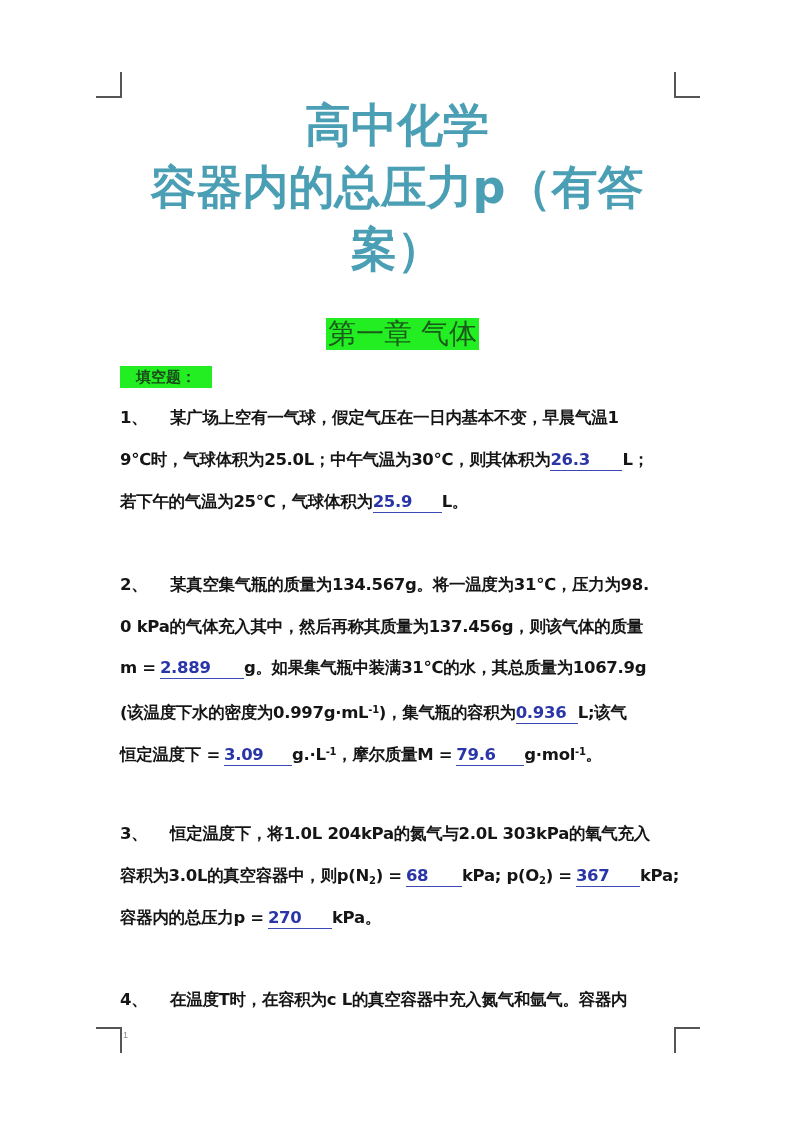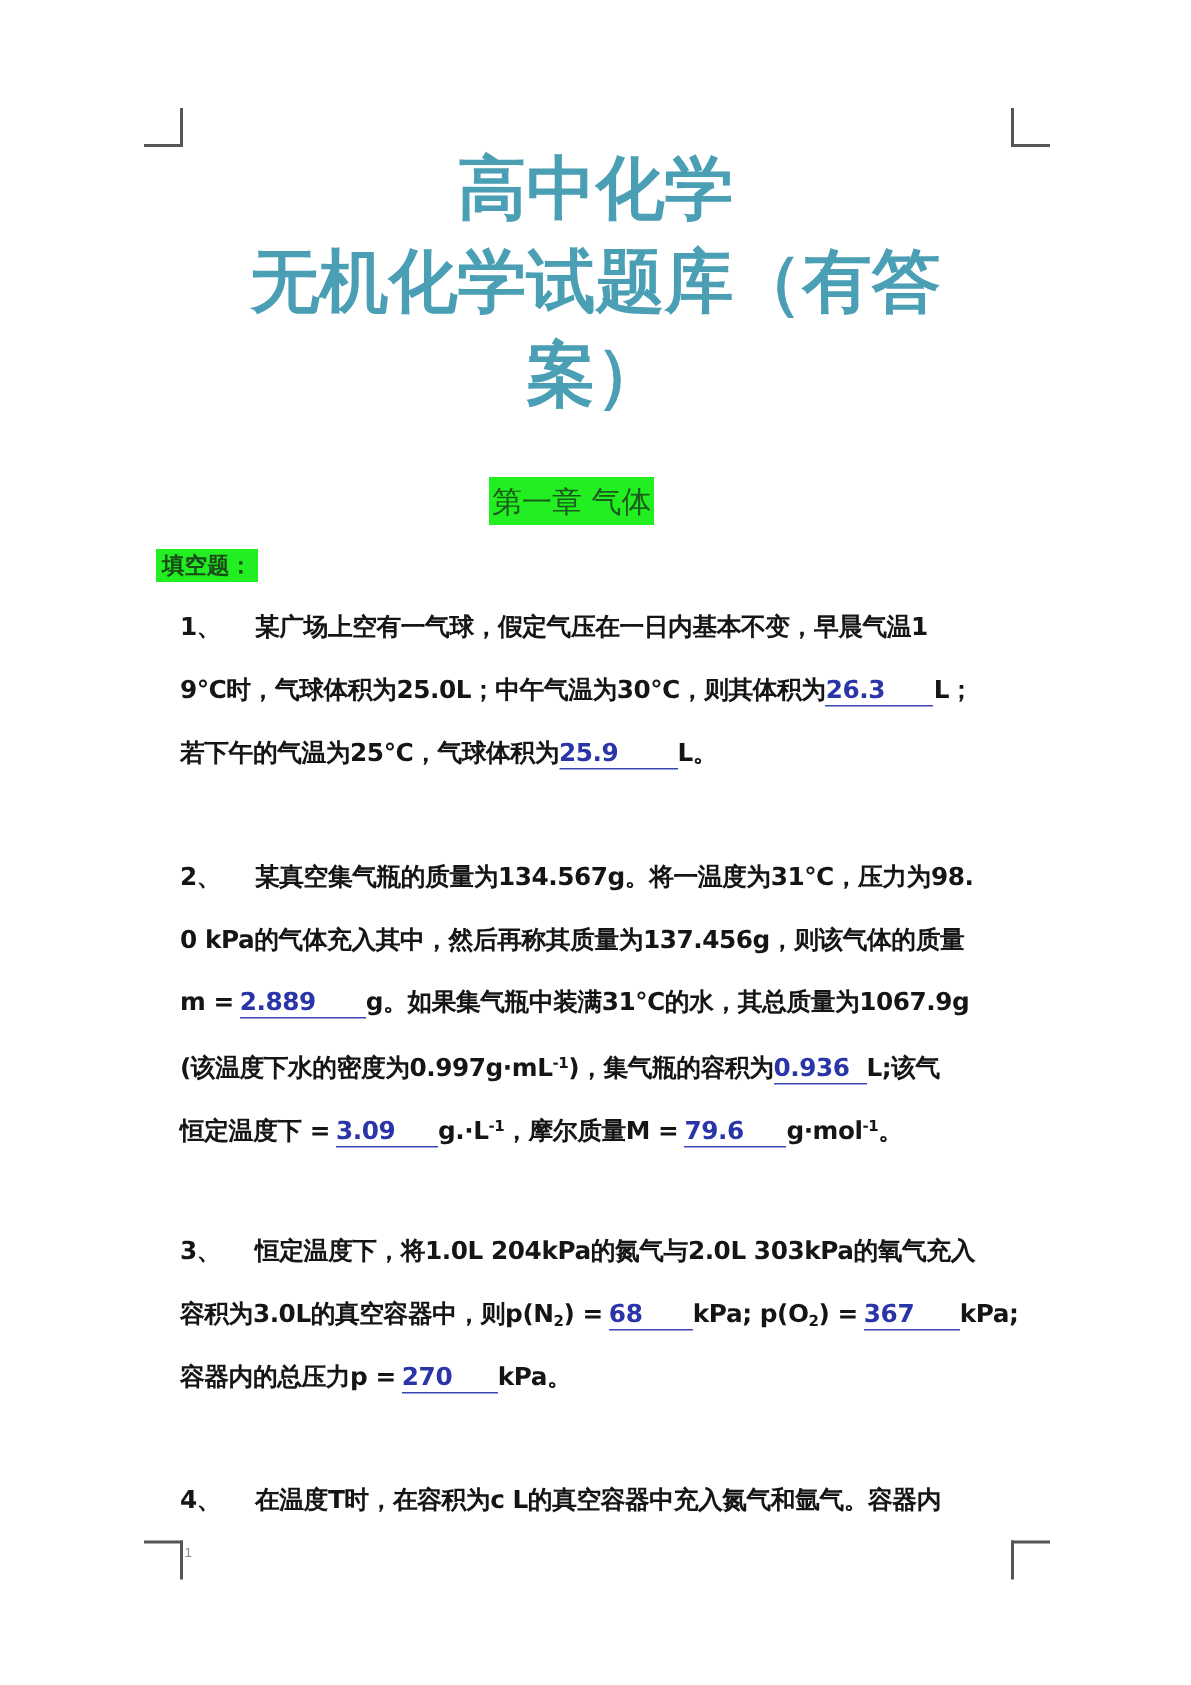--- a/index.html
+++ b/index.html
@@ -18,25 +18,25 @@
     position:absolute; left:0; width:794px; text-align:center;
     color:#4a9fb5; font-weight:bold; font-size:46px; line-height:58px;
     font-family:"DejaVu Sans",sans-serif;
   }
   .t1 { top:96px; }
   .t2 { top:158px; }
   .t3 { top:220px; }
 
   .chapter {
     position:absolute; left:326px; top:318px; height:32px; padding:0 2px;
-    background:#22ee22; color:#1a5a1a; font-size:20px; line-height:32px;
+    background:#22ee22; color:#1a5a1a; font-size:28px; line-height:32px;
     font-family:"DejaVu Sans",sans-serif;
   }
   .section {
-    position:absolute; left:104px; top:366px; height:22px; padding:0 4px;
+    position:absolute; left:120px; top:366px; height:22px; padding:0 16px;
     background:#22ee22; color:#1a4a1a; font-size:15px; line-height:22px; font-weight:bold;
     font-family:"DejaVu Sans",sans-serif;
     text-align:center;
   }
 
   .line {
     position:absolute; left:120px; width:560px; font-size:16.5px; font-weight:bold;
     line-height:24px; white-space:nowrap; color:#151515;
     font-family:"DejaVu Sans",sans-serif; letter-spacing:-0.3px;
   }
@@ -52,34 +52,34 @@
 </head>
 <body>
 
 <div class="corner c-tl"></div>
 <div class="corner c-tr"></div>
 <div class="corner c-bl"></div>
 <div class="corner c-br"></div>
 <div class="page-num">1</div>
 
 <div class="title t1">高中化学</div>
-<div class="title t2">无机化学试题库（有答</div>
+<div class="title t2">容器内的总压力p（有答</div>
 <div class="title t3">案）</div>
 
 <div class="chapter">第一章  气体</div>
 <div class="section">填空题：</div>
 
 <div class="line" style="top:406px">
   <span class="qnum">1、</span><span>某广场上空有一气球，假定气压在一日内基本不变，早晨气温1</span>
 </div>
 <div class="line" style="top:448px">
   <span>9℃时，气球体积为25.0L；中午气温为30℃，则其体积为</span><span class="blank" style="width:72px">26.3</span><span>L；</span>
 </div>
 <div class="line" style="top:490px">
-  <span>若下午的气温为25℃，气球体积为</span><span class="blank" style="width:79px">25.9</span><span>L。</span>
+  <span>若下午的气温为25℃，气球体积为</span><span class="blank" style="width:69px">25.9</span><span>L。</span>
 </div>
 
 <div class="line" style="top:573px">
   <span class="qnum">2、</span><span>某真空集气瓶的质量为134.567g。将一温度为31℃，压力为98.</span>
 </div>
 <div class="line" style="top:615px">
   <span>0 kPa的气体充入其中，然后再称其质量为137.456g，则该气体的质量</span>
 </div>
 <div class="line" style="top:656px">
   <span>m =</span><span class="blank" style="width:84px;margin-left:4px">2.889</span><span>g。如果集气瓶中装满31℃的水，其总质量为1067.9g</span>

